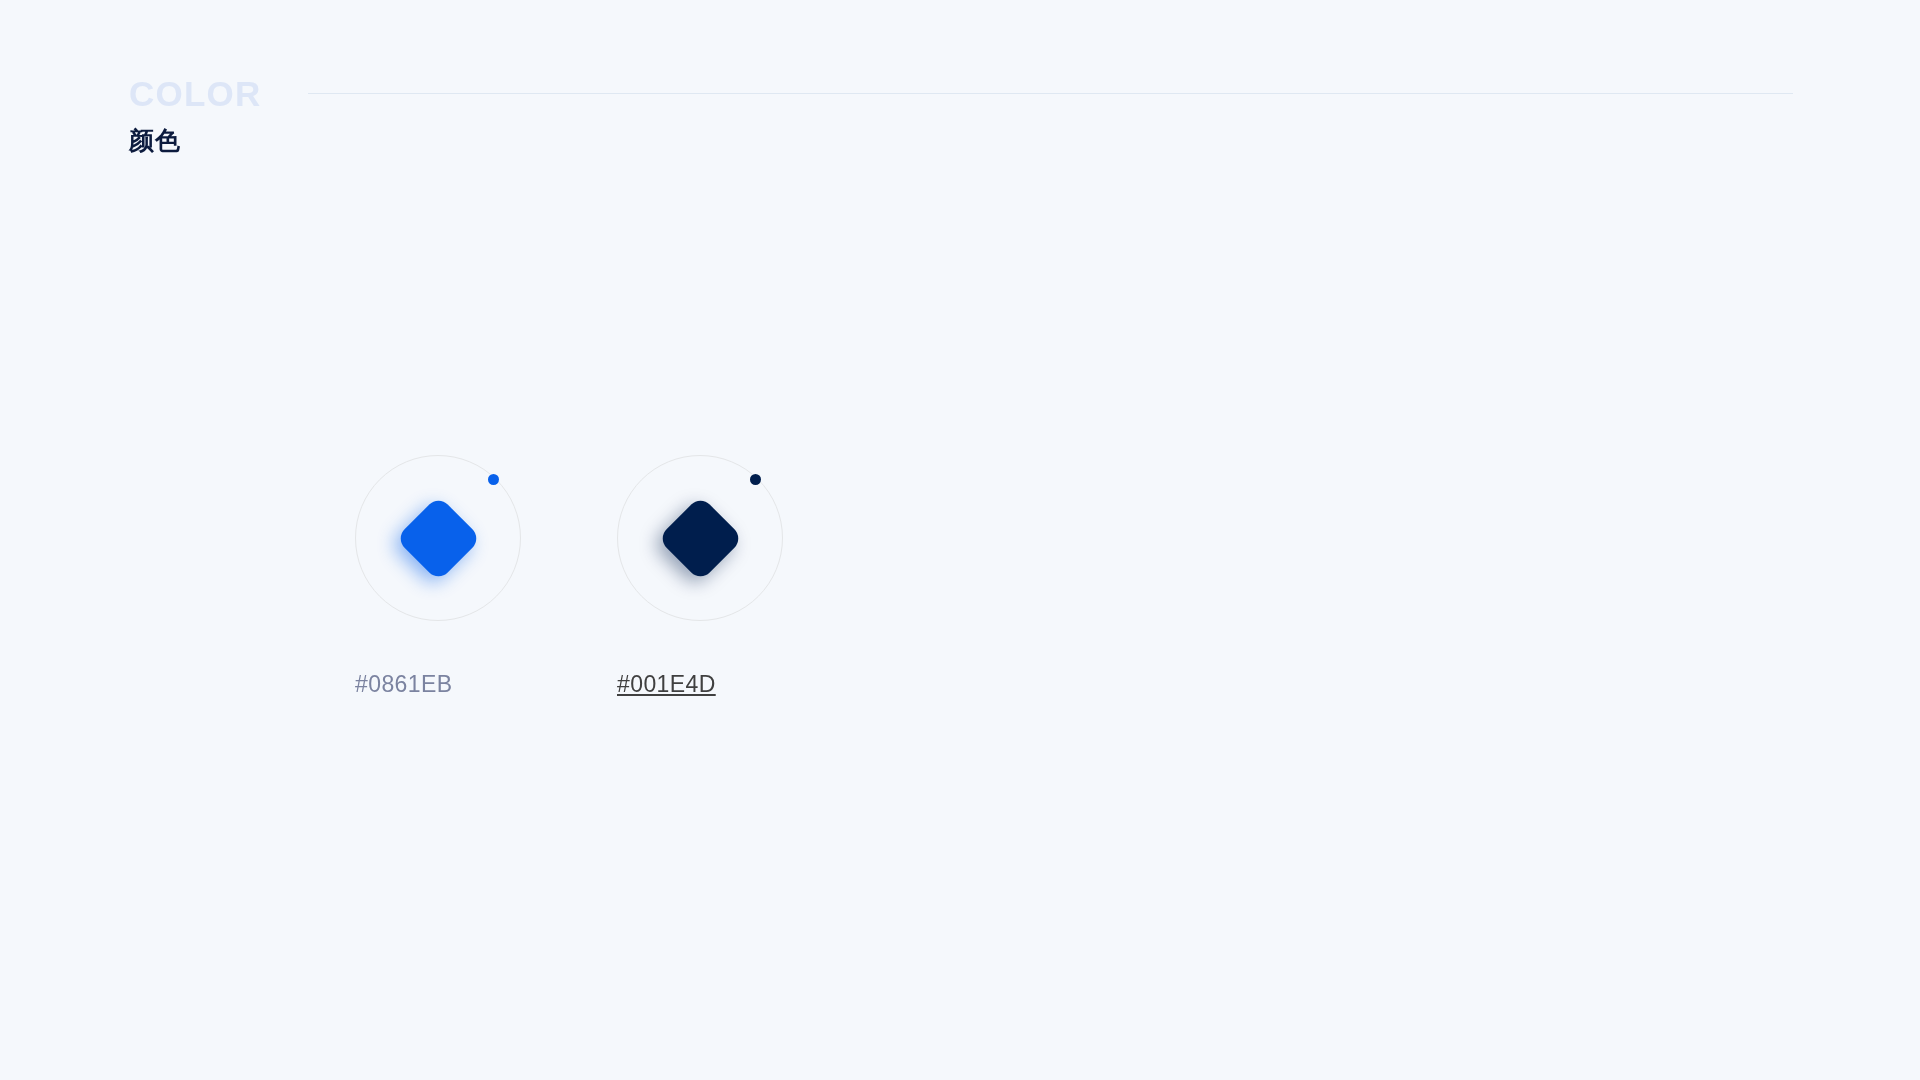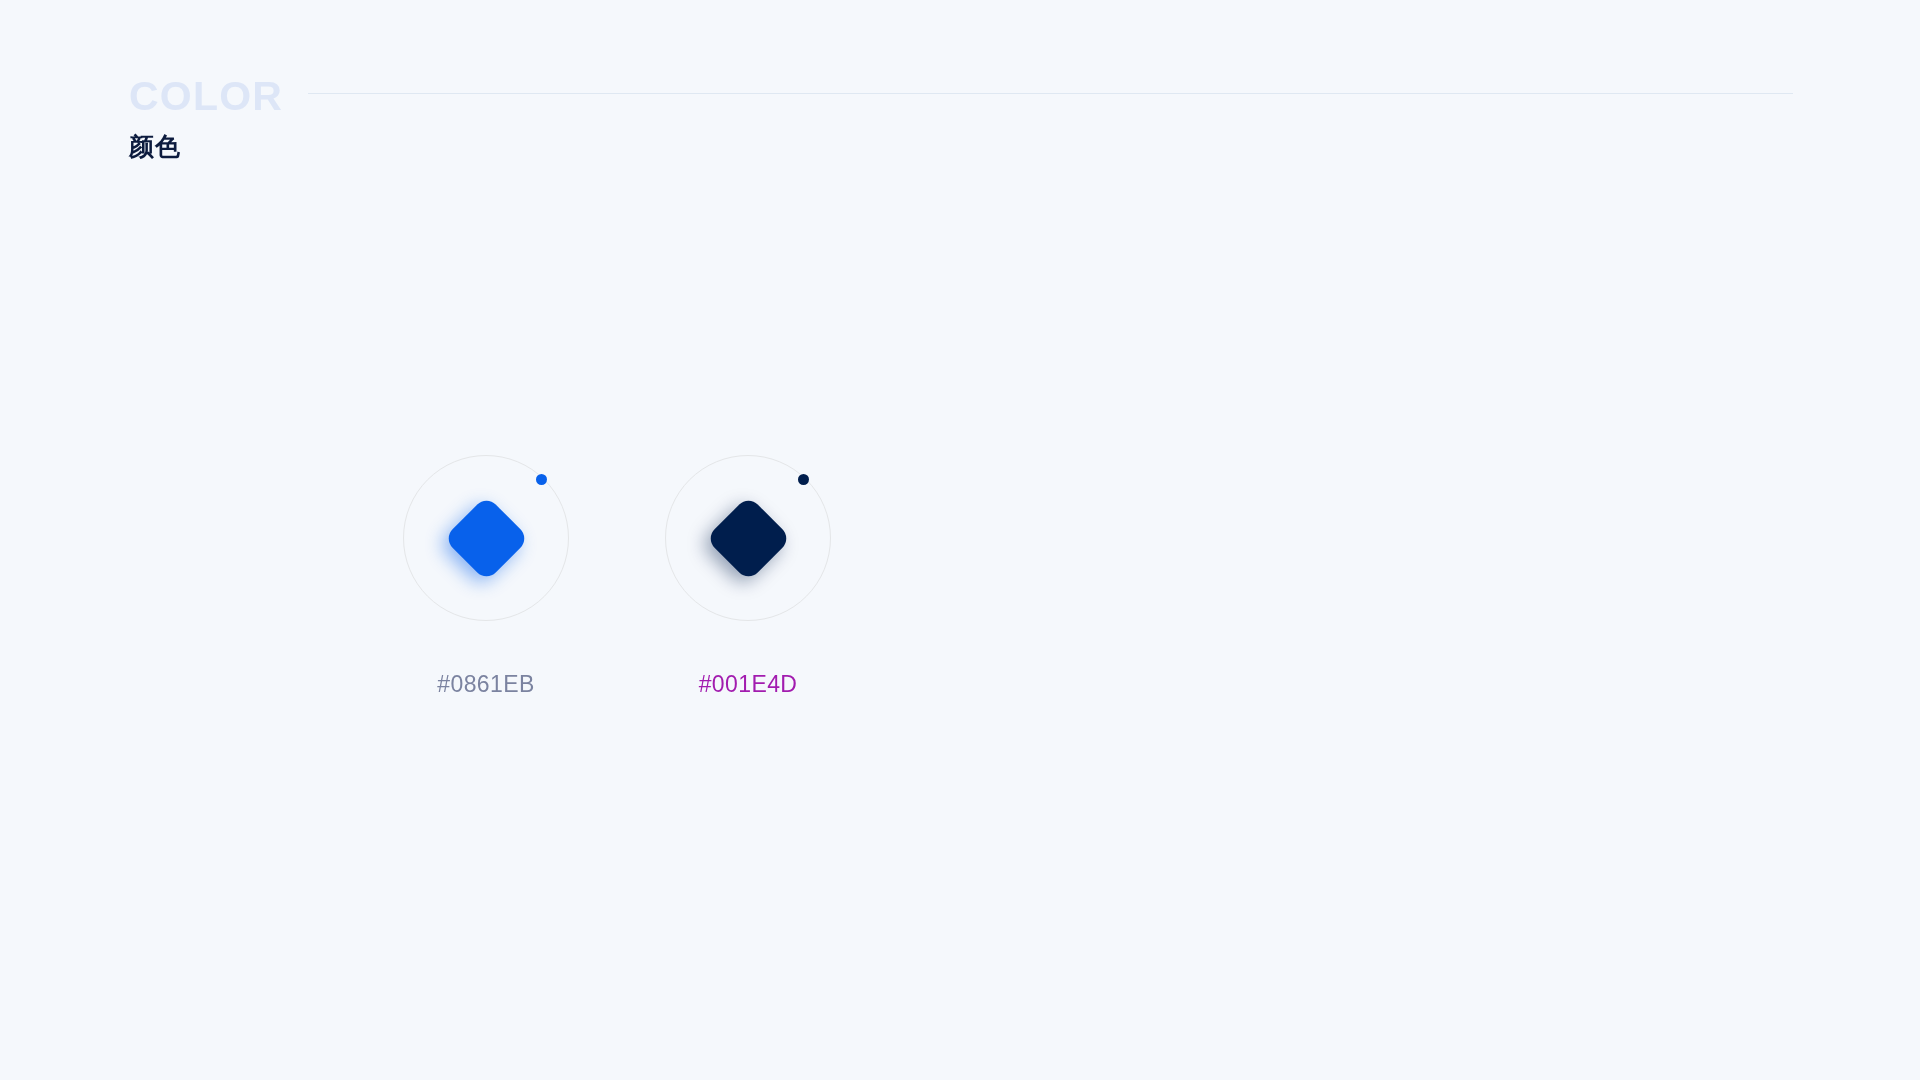--- a/index.html
+++ b/index.html
@@ -24,21 +24,21 @@
     width: 1920px;
     height: 200px;
   }
   .header-label {
     position: absolute;
     left: 129px;
     top: 76px;
     width: 260px;
   }
   .eyebrow {
-    font-size: 41px;
+    font-size: 35px;
     font-weight: bold;
     letter-spacing: 1.2px;
     color: #dde6f7;
     line-height: 1;
     margin: 0;
     white-space: nowrap;
   }
   .title-cn {
     font-size: 25px;
     font-weight: bold;
@@ -66,21 +66,21 @@
     width: 1920px;
     display: flex;
     justify-content: flex-start;
     padding-left: 355px;
     box-sizing: border-box;
   }
   .swatch {
     width: 262px;
     display: flex;
     flex-direction: column;
-    align-items: center;
+    align-items: flex-start;
   }
   .ring-wrap {
     position: relative;
     width: 166px;
     height: 166px;
   }
   .ring {
     position: absolute;
     left: 0;
     top: 0;
@@ -136,15 +136,15 @@
         <div class="orbit-dot" style="background: rgb(8, 97, 235);"></div>
       </div>
       <div class="hex-label" style="color: rgb(123, 131, 160);">#0861EB</div>
     </div>
     <div class="swatch">
       <div class="ring-wrap">
         <div class="ring" style="border-color: rgb(228, 230, 232);"></div>
         <div class="gem" style="background: rgb(0, 30, 77); box-shadow: rgba(0, 30, 77, 0.4) 0px 8px 18px;"></div>
         <div class="orbit-dot" style="background: rgb(0, 30, 77);"></div>
       </div>
-      <div class="hex-label" style="color: #a21caf;">#001E4D</div>
+      <div class="hex-label" style="color: #404040; text-decoration: underline;">#001E4D</div>
     </div>
   </div>
 
 </body></html>

